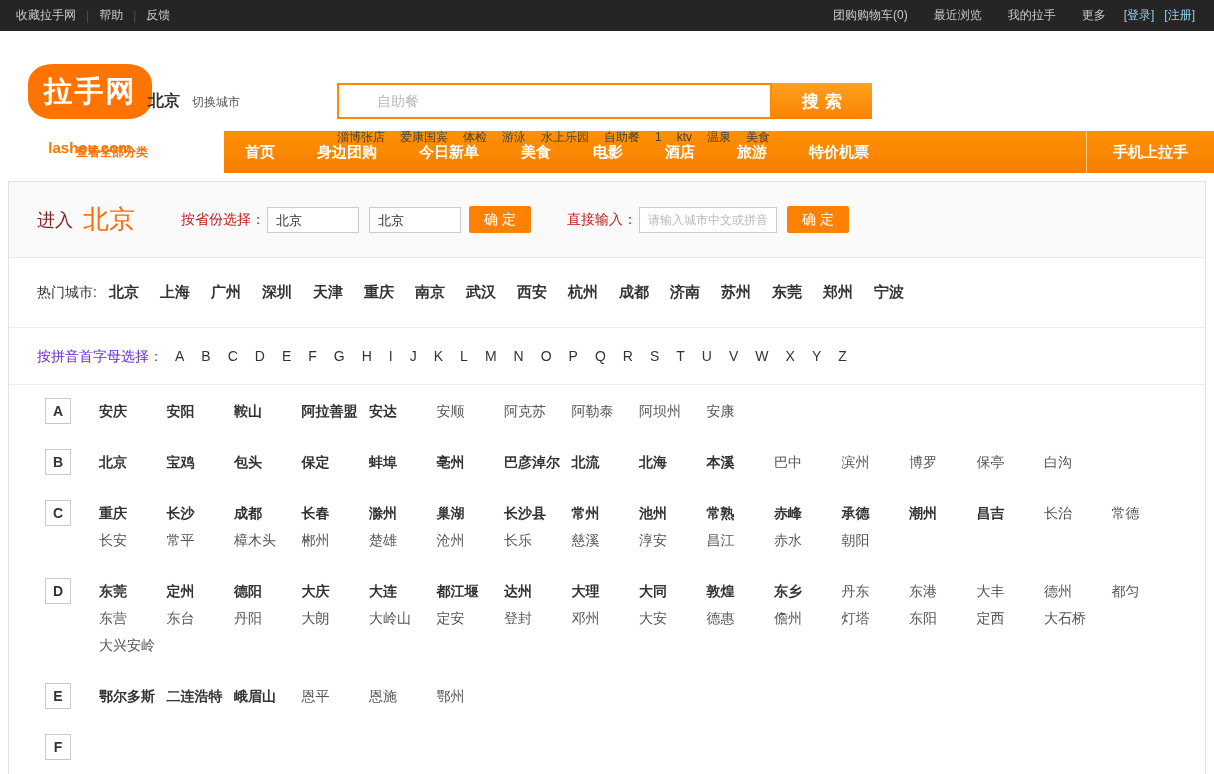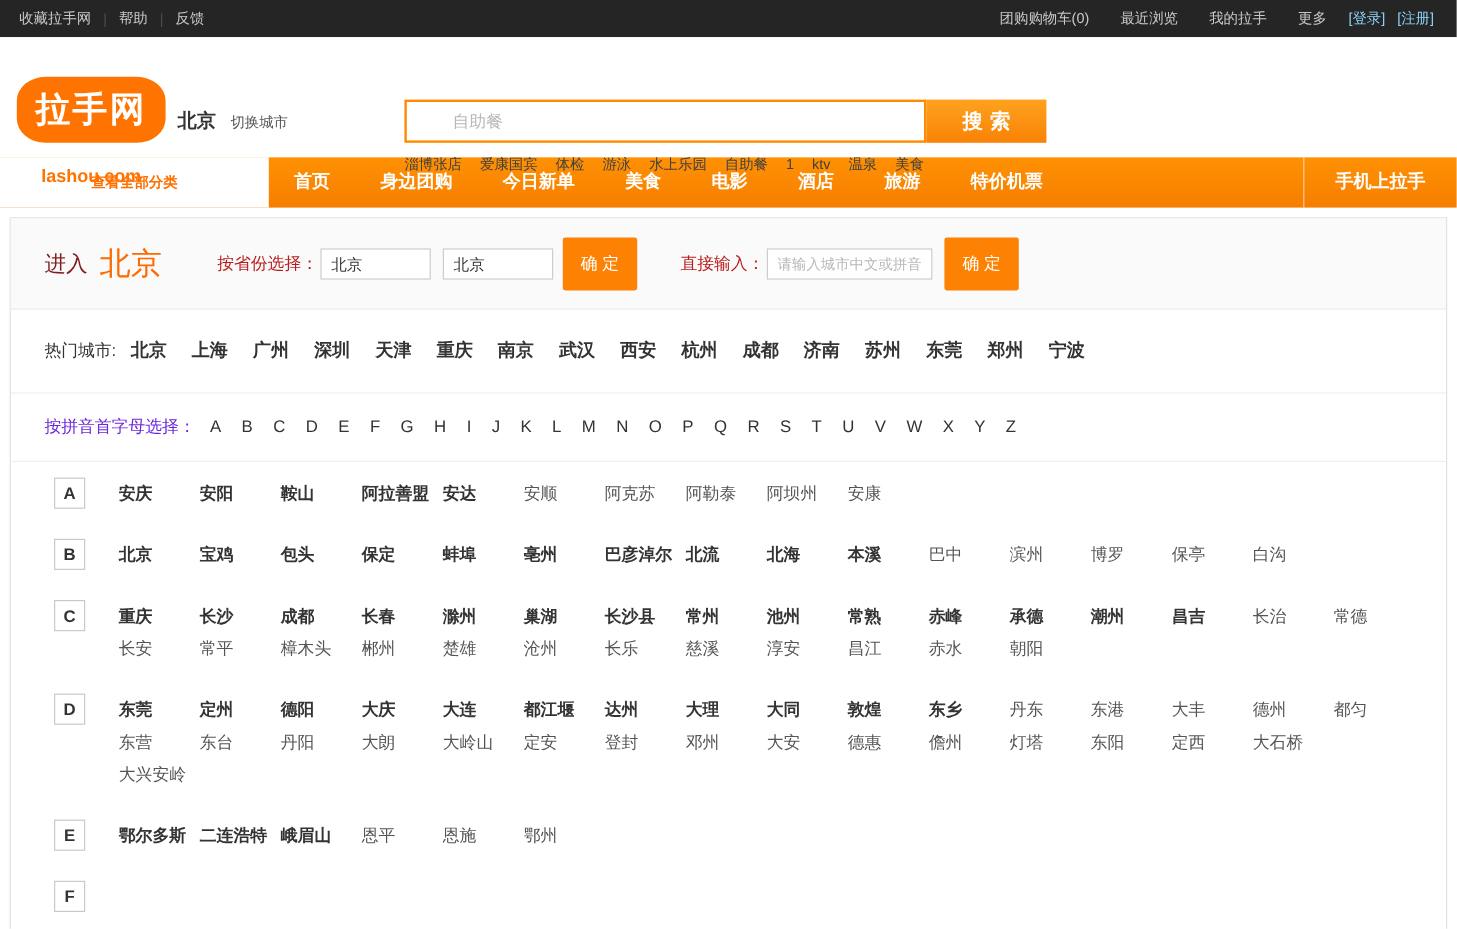--- a/index.html
+++ b/index.html
@@ -18,21 +18,21 @@
   }
   .topbar-left, .topbar-right { display:flex; align-items:center; }
   .tb-link { padding:0 10px; }
   .topbar-left .tb-link:first-child { padding-left:2px; }
   .tb-divider { color:#4d4d4d; }
   .topbar-right .tb-link { padding:0 13px; }
   .tb-link.auth { color:#8dd3f5; padding:0 5px; }
 
   
   .header { height:100px; position:relative; background:#fff; }
-  .logo { position:absolute; left:14px; top:33px; text-align:center; }
+  .logo { position:absolute; left:28px; top:33px; text-align:center; }
   .logo-blob {
     width:124px; height:55px; background:#ff7300; color:#fff;
     border-radius:24px / 20px; display:flex; align-items:center; justify-content:center;
     font-size:29px; font-weight:bold; letter-spacing:2px;
   }
   .logo-sub { color:#ff7300; font-weight:bold; font-size:15px; margin-top:20px; }
   .city-switch { position:absolute; left:148px; top:60px; display:flex; align-items:baseline; }
   .cur-city { font-size:16px; font-weight:bold; color:#333; }
   .switch-link { font-size:12px; color:#555; margin-left:12px; }
   .search-area { position:absolute; left:337px; top:52px; }
@@ -77,21 +77,21 @@
   .enter-label { font-size:18px; color:#7f1d1d; }
   .enter-city { font-size:26px; color:#ff6a00; margin:0 46px 0 10px; }
   .form-label { font-size:14px; color:#b91c1c; }
   .selbox {
     width:92px; height:26px; border:1px solid #ccc; background:#fff;
     padding:4px 8px; font-size:13px; color:#333; margin-left:2px; margin-right:8px;
     cursor:pointer;
   }
   .confirm-btn {
     background:#fd8204; border:none; color:#fff; font-size:14px;
-    width:62px; height:44px; border-radius:2px; margin-right:36px; cursor:pointer;
+    width:62px; height:27px; border-radius:2px; margin-right:36px; cursor:pointer;
     font-family:"Liberation Sans", sans-serif;
   }
   .direct-input {
     width:138px; height:26px; border:1px solid #ccc; padding:0 8px; font-size:12px;
     margin-left:2px; margin-right:10px; outline:none;
     font-family:"Liberation Sans", sans-serif;
   }
   .direct-input::placeholder { color:#b8b8b8; }
 
   .hot-cities { padding:25px 28px; border-bottom:1px solid #eee; display:flex; align-items:baseline; height:70px;text-align:right; }

